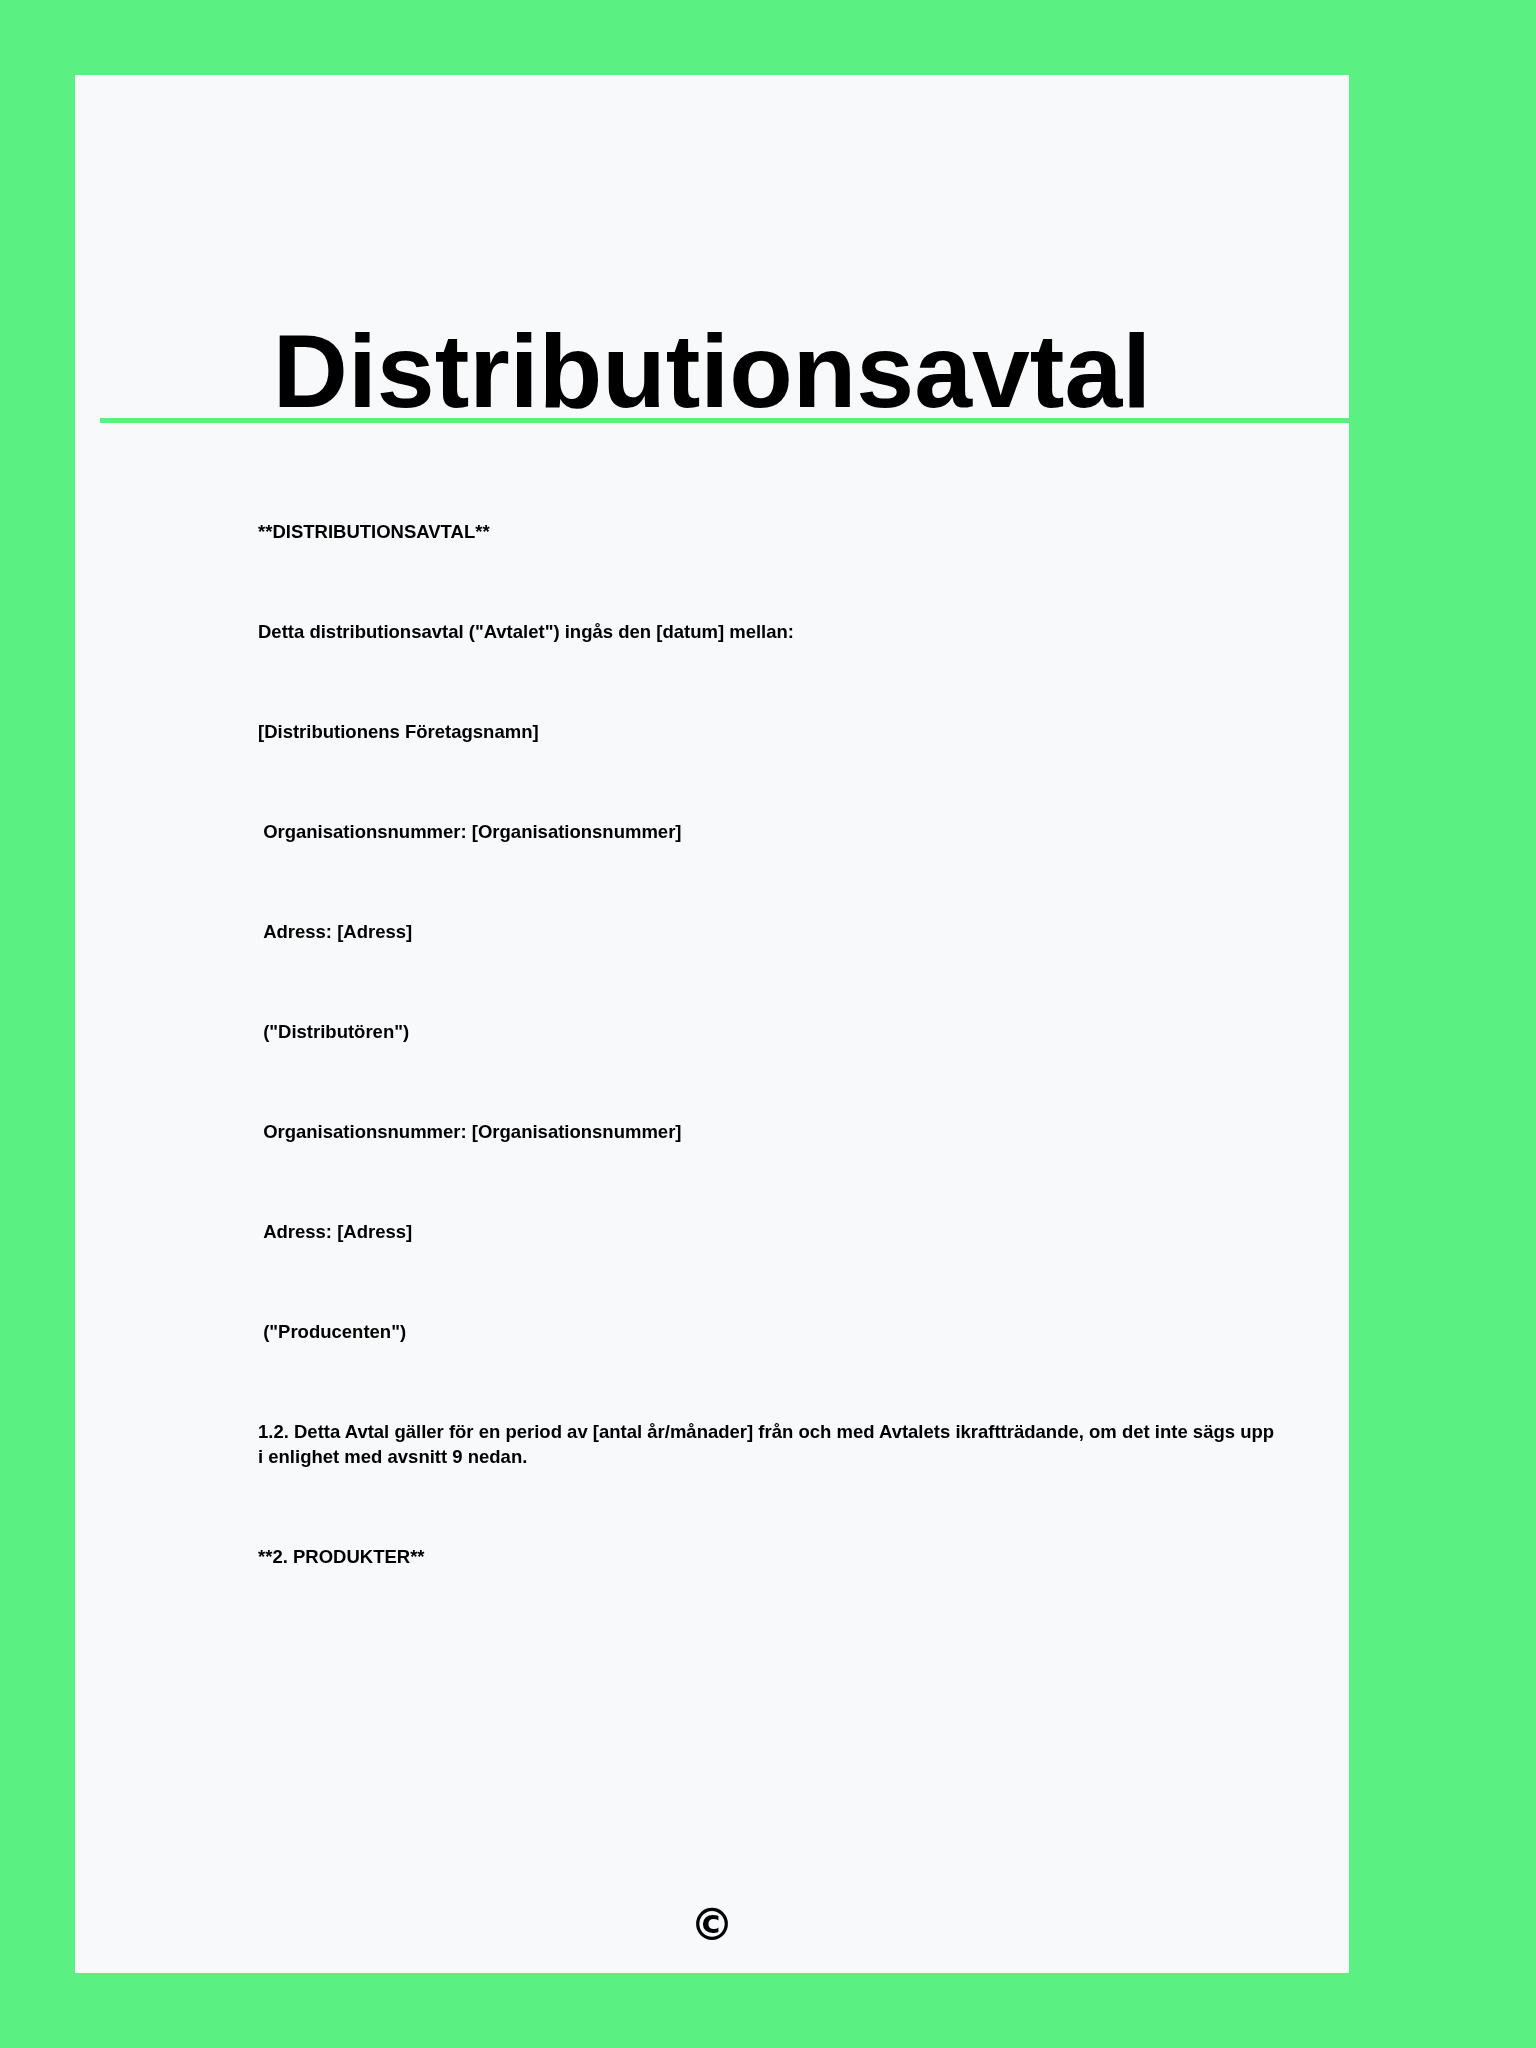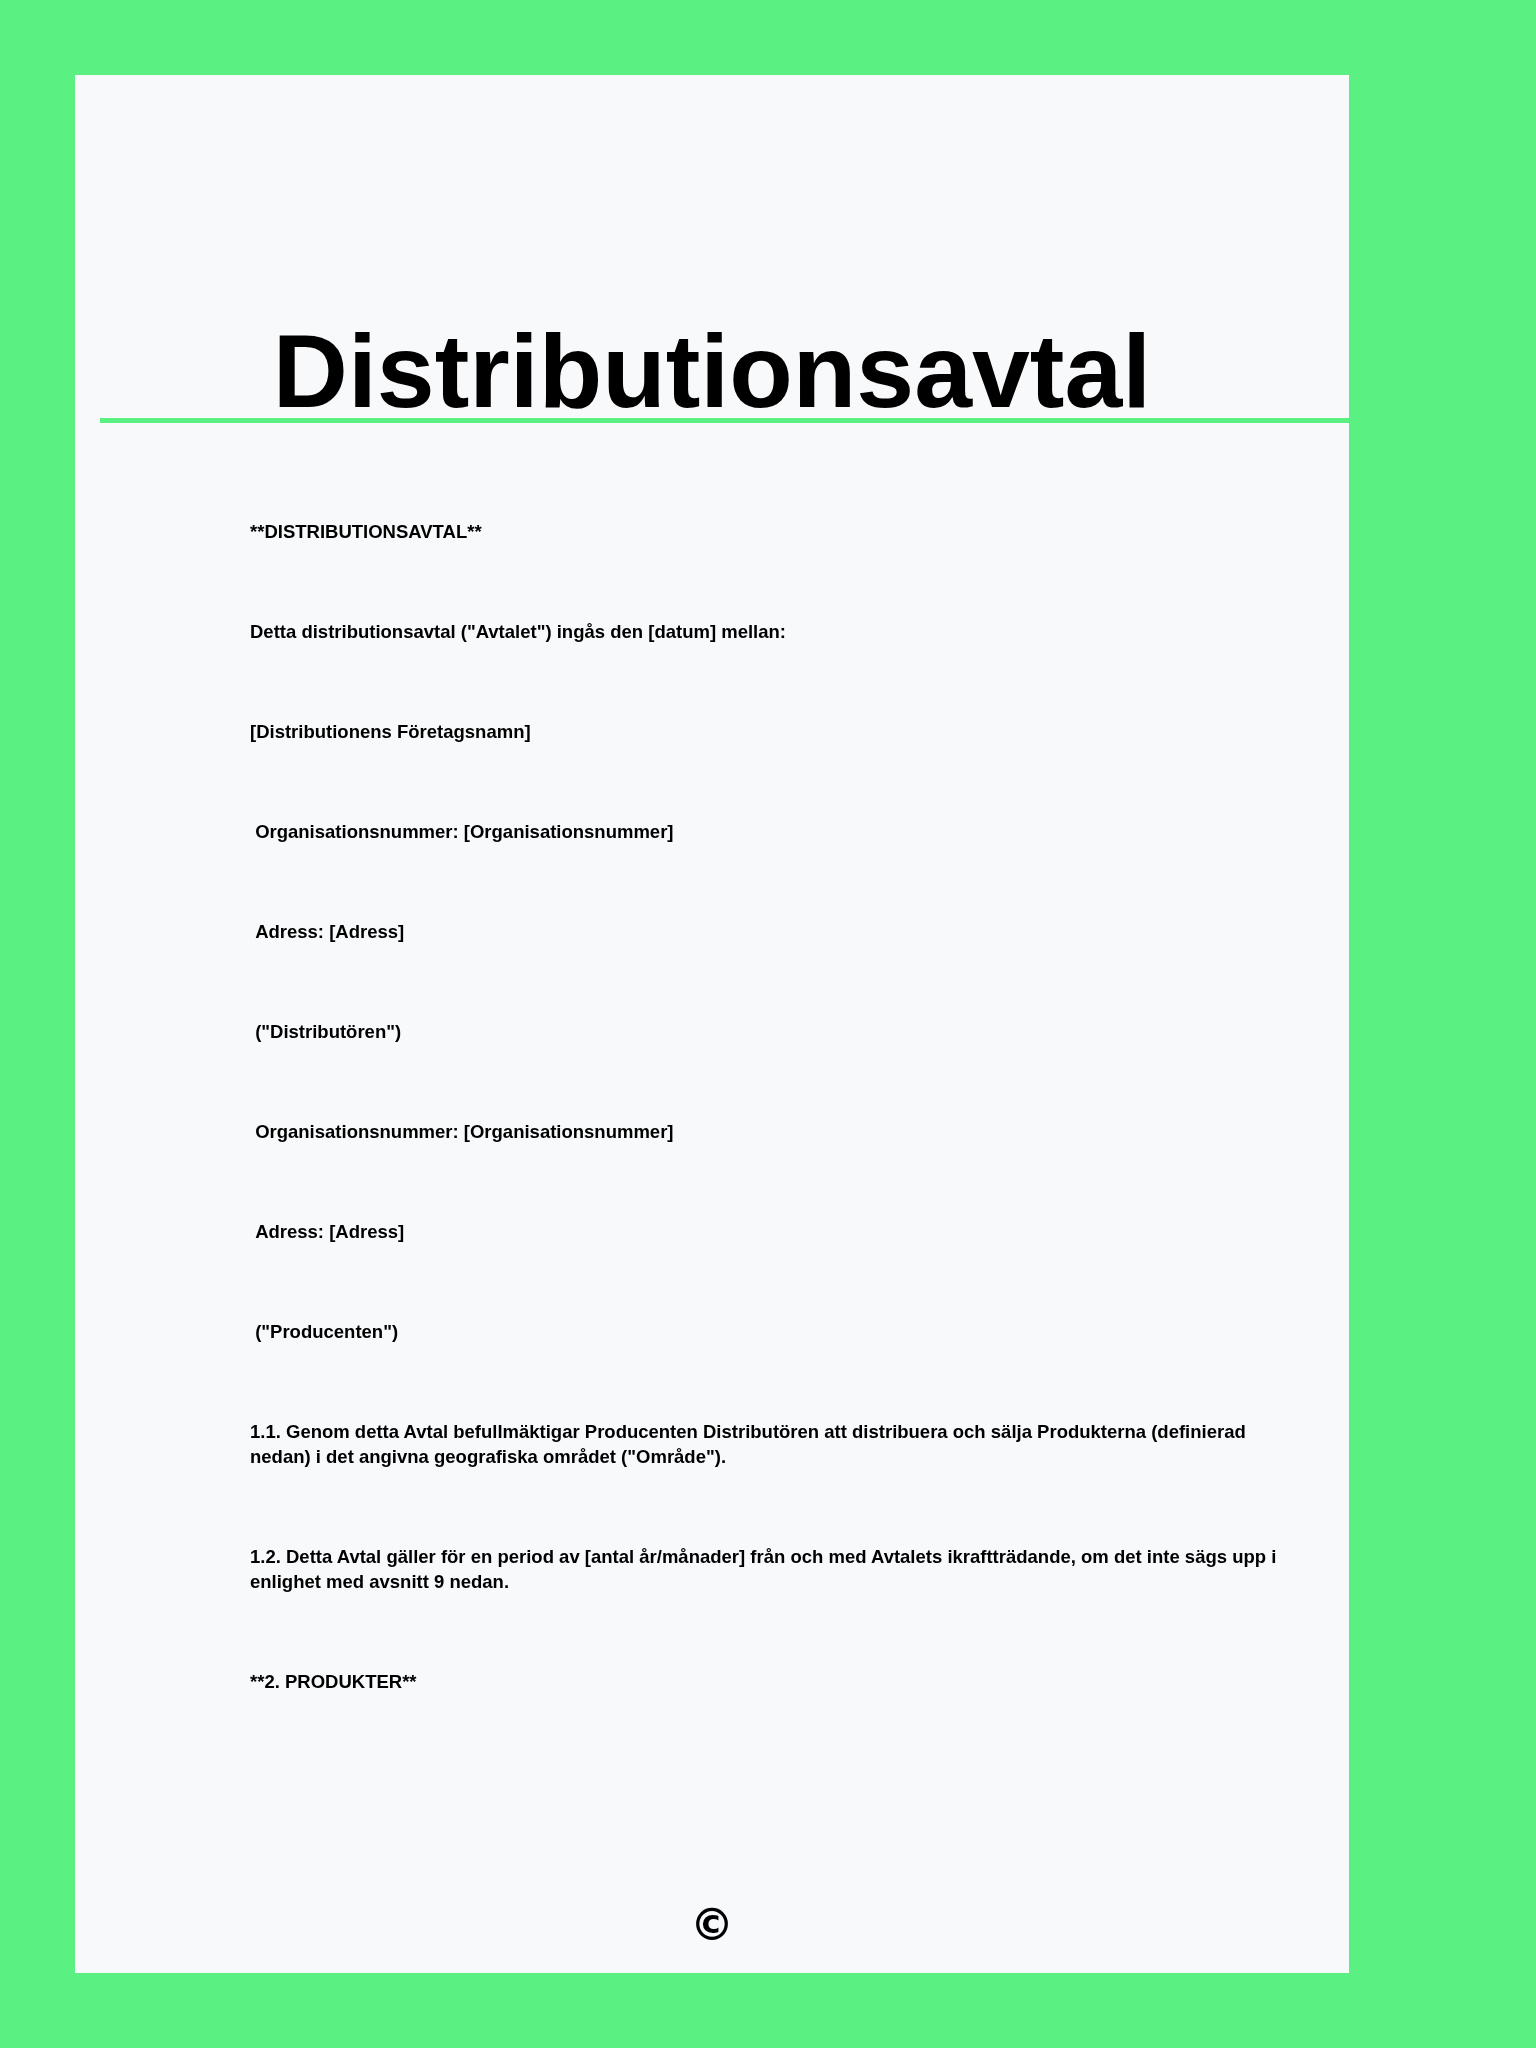--- a/index.html
+++ b/index.html
@@ -51,21 +51,21 @@
       top: 394px;
       width: 1030px;
       font-size: 18.5px;
       font-weight: bold;
       line-height: 25px;
       color: #000;
       white-space: pre-wrap;
       margin: 0;
     }
     .para {
-      margin: 0 0 25px 0;
+      margin: 0 0 25px 8px;
     }
     .copyright {
       position: absolute;
       left: 0;
       width: 100%;
       top: 1825px;
       text-align: center;
       font-size: 44px;
       line-height: 50px;
       color: #000;
@@ -83,21 +83,20 @@
   <div class="body-text">
     <p class="para">**DISTRIBUTIONSAVTAL**</p>
     <p class="para">Detta distributionsavtal ("Avtalet") ingås den [datum] mellan:</p>
     <p class="para">[Distributionens Företagsnamn]</p>
     <p class="para"> Organisationsnummer: [Organisationsnummer]</p>
     <p class="para"> Adress: [Adress]</p>
     <p class="para"> ("Distributören")</p>
     <p class="para"> Organisationsnummer: [Organisationsnummer]</p>
     <p class="para"> Adress: [Adress]</p>
     <p class="para"> ("Producenten")</p>
-    <p class="para">1.1. Genom detta Avtal befullmäktigar Producenten Distributören att distribuera och sälja Produkterna (definierad nedan) i det angivna geografiska området ("Område").</p>
     <p class="para">1.2. Detta Avtal gäller för en period av [antal år/månader] från och med Avtalets ikraftträdande, om det inte sägs upp i enlighet med avsnitt 9 nedan.</p>
     <p class="para">**2. PRODUKTER**</p>
     
 
     
 
     
     
     
     

